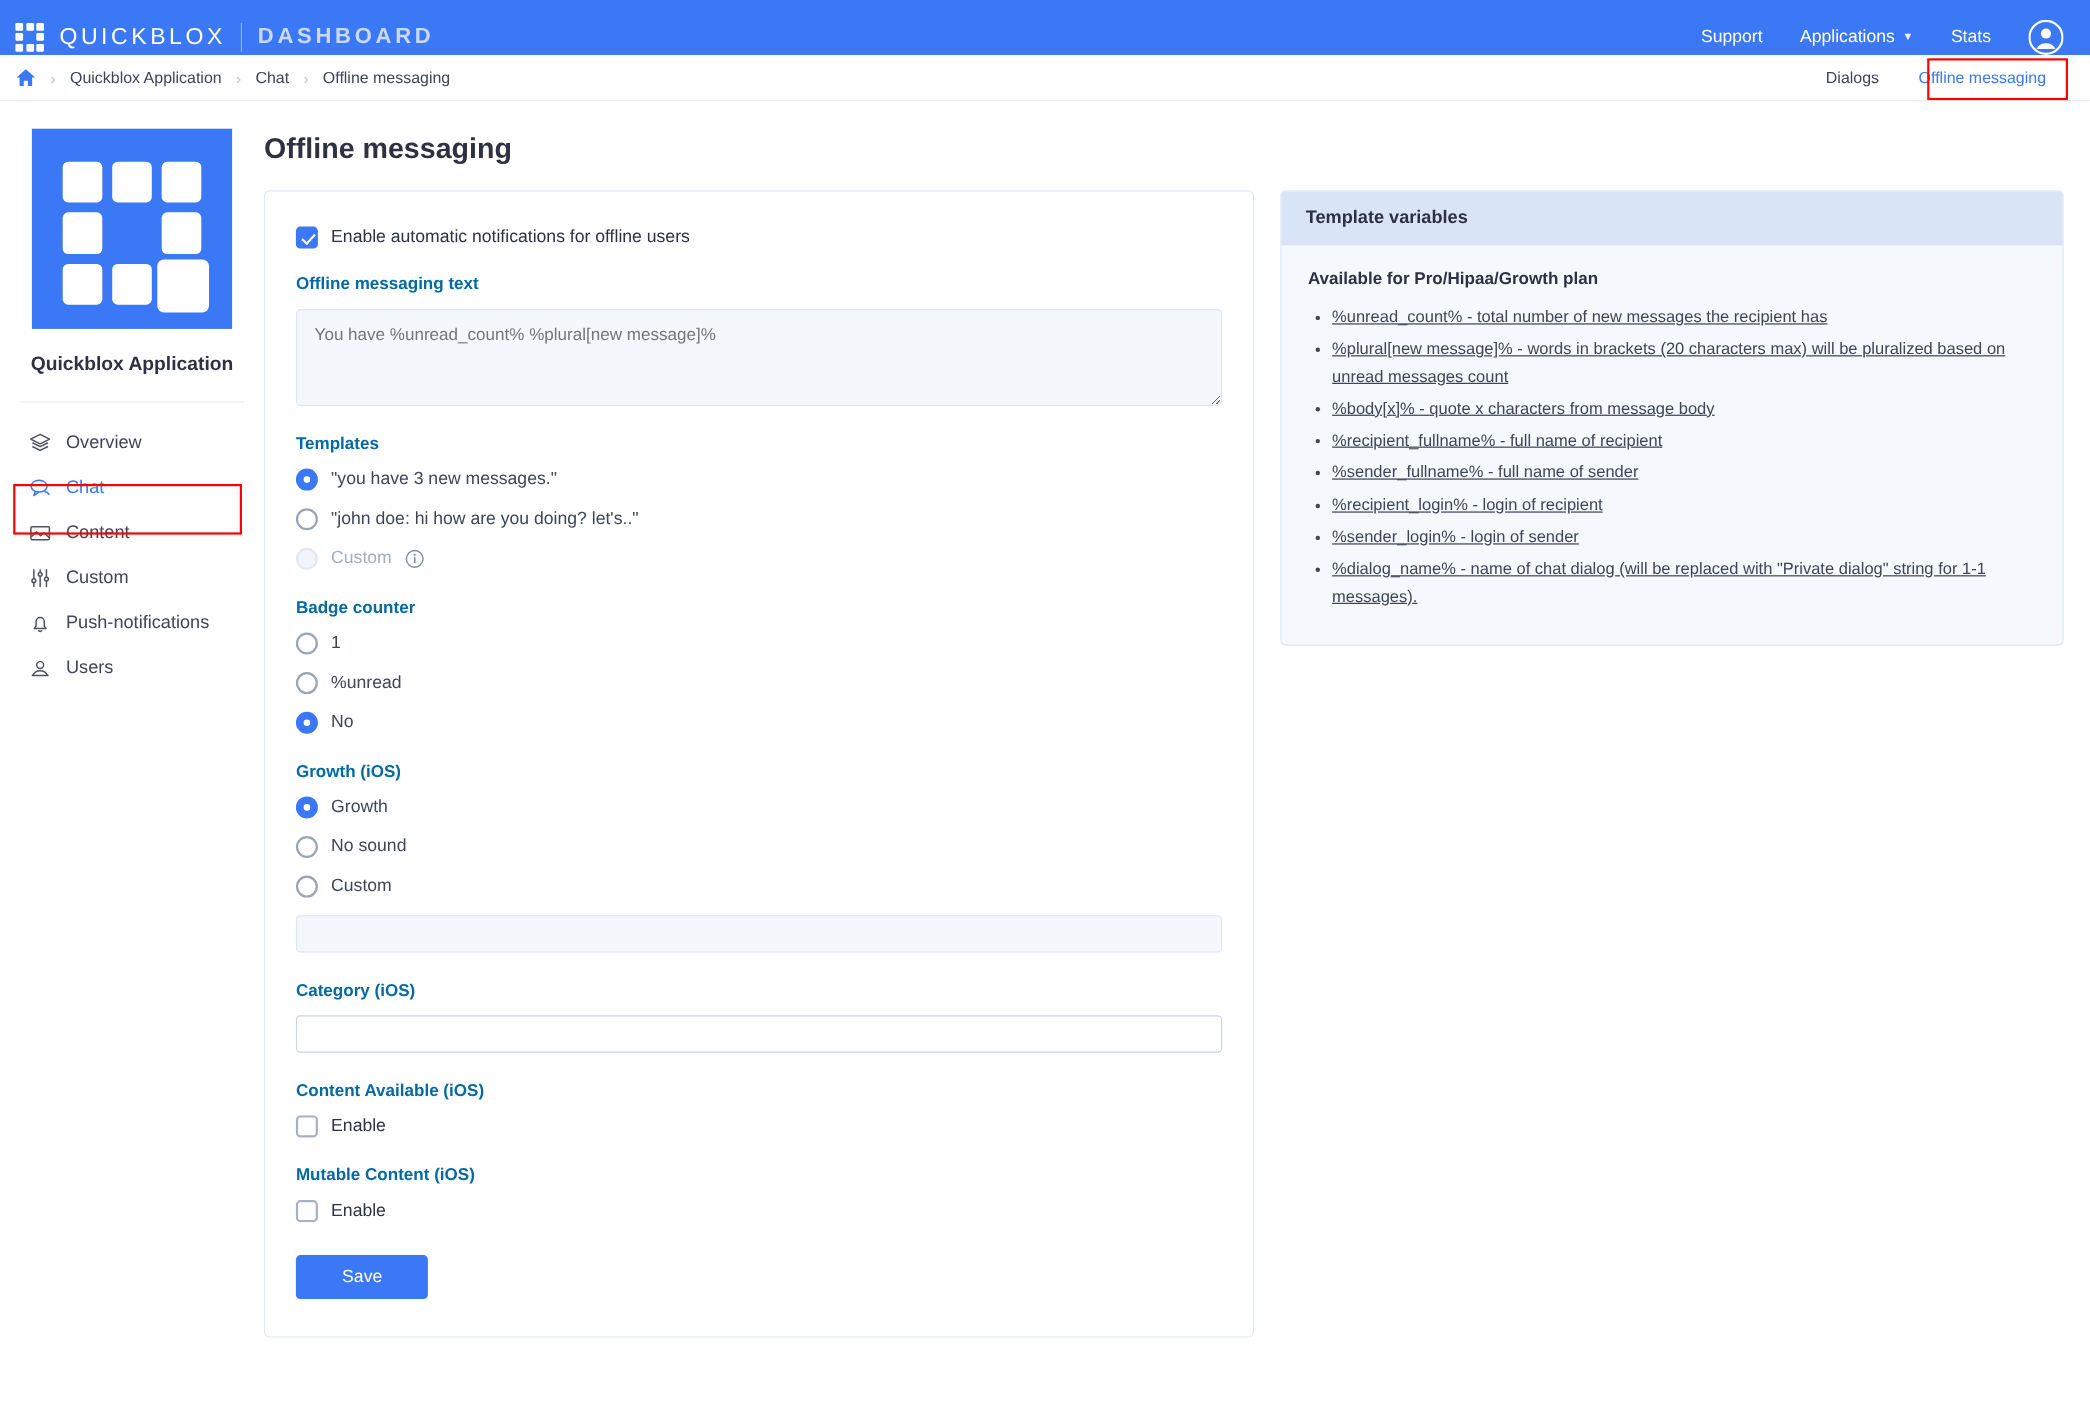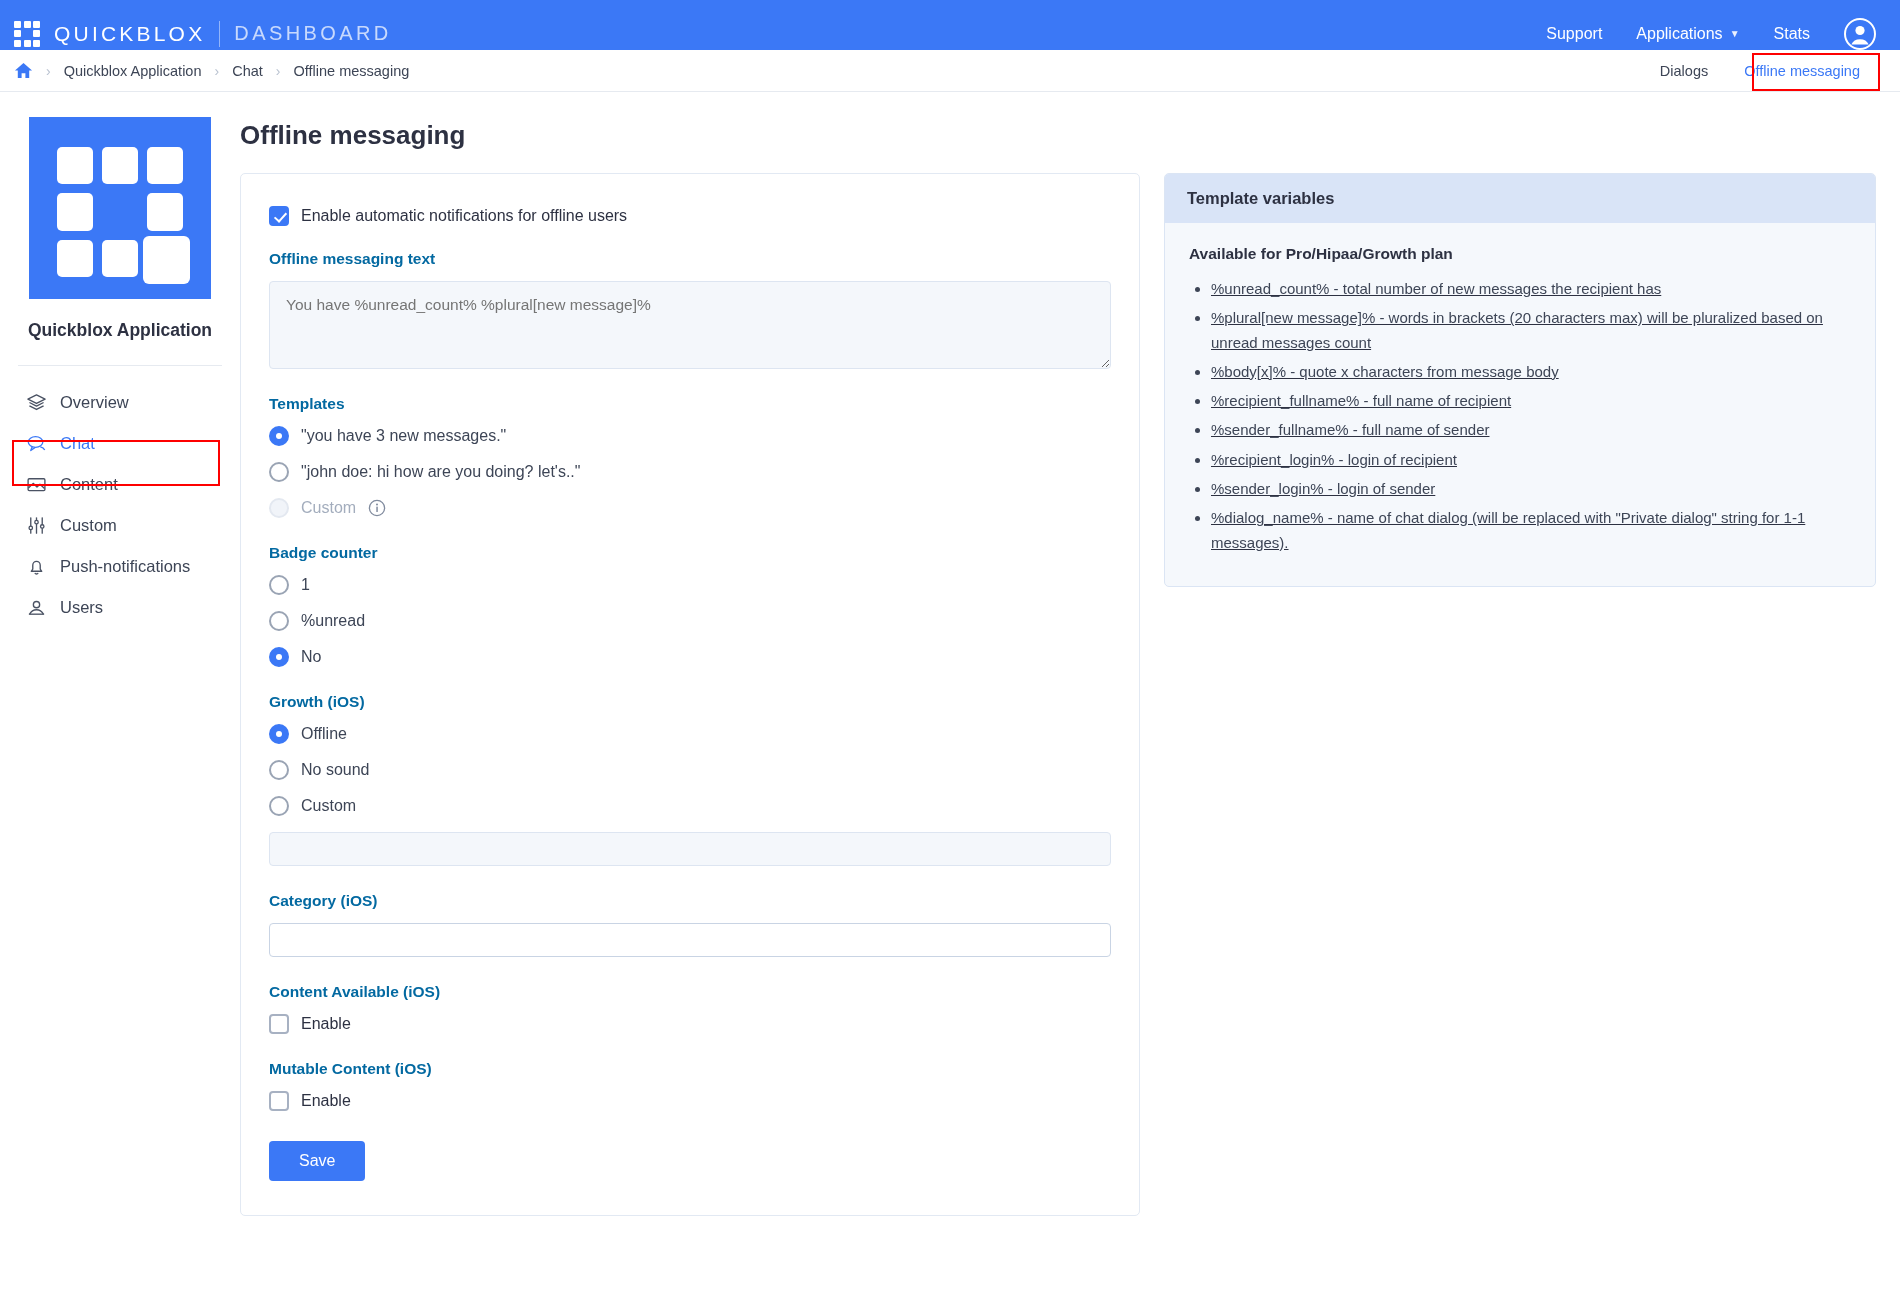--- a/index.html
+++ b/index.html
@@ -30,21 +30,21 @@
     gap: 2.5px;
   }
   .logo-mini i { background: #fff; border-radius: 1px; display: block; }
   .logo-mini i.hole { background: transparent; }
   .logo-mini i.big { border-radius: 1px; }
   .brand-name {
     font-size: 21px; letter-spacing: 3.2px; font-weight: 400; color: #fff;
   }
   .brand-sep { width: 1px; height: 26px; background: rgba(255,255,255,.45); }
   .brand-sub {
-    font-size: 20px; letter-spacing: 3.4px; font-weight: 400;
+    font-size: 20px; letter-spacing: 3.4px; font-weight: 700;
     color: rgba(255,255,255,.72);
   }
   .topnav { margin-left: auto; display: flex; align-items: center; gap: 34px; }
   .topnav a {
     color: #fff; font-size: 16px; text-decoration: none;
     display: flex; align-items: center; gap: 7px; white-space: nowrap;
   }
   .caret { font-size: 10px; opacity: .9; }
   .avatar-ico { width: 32px; height: 32px; }
 
@@ -169,21 +169,21 @@
     font-family: "Liberation Sans", sans-serif; font-size: 15px;
     padding: 4px 12px; outline: none;
   }
   input.txt.disabled {
     background: #f4f7fb; border-color: #dde5f1;
   }
   .btn-save {
     margin-top: 30px;
     background: #3b78f6; color: #fff; border: none; border-radius: 4px;
     font-family: "Liberation Sans", sans-serif;
-    font-size: 16px; padding: 11px 30px; cursor: pointer;
+    font-size: 16px; padding: 11px 42px; cursor: pointer;
   }
 
   
   .panel {
     flex: 1 1 auto; min-width: 0;
     border: 1px solid #dbe5f4; border-radius: 5px;
     overflow: hidden; background: #f5f8fc;
   }
   .panel-head {
     background: #d9e4f7; padding: 15px 22px;
@@ -400,21 +400,21 @@
           <span class="r-label">%unread</span>
         </div>
         <div class="r-row">
           <span class="radio on"></span>
           <span class="r-label">No</span>
         </div>
 
         <div class="fld-label">Growth (iOS)</div>
         <div class="r-row">
           <span class="radio on"></span>
-          <span class="r-label">Offline</span>
+          <span class="r-label">Growth</span>
         </div>
         <div class="r-row">
           <span class="radio"></span>
           <span class="r-label">No sound</span>
         </div>
         <div class="r-row">
           <span class="radio"></span>
           <span class="r-label">Custom</span>
         </div>
         <input class="txt disabled" type="text" disabled="" placeholder="" style="">

